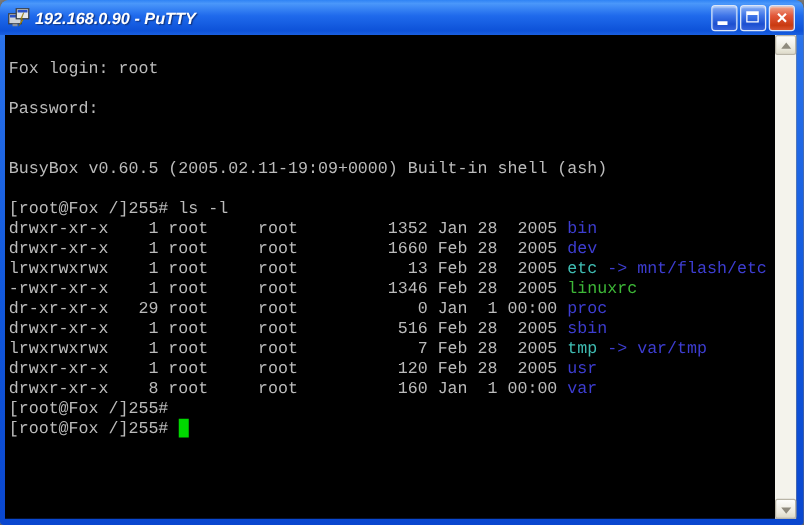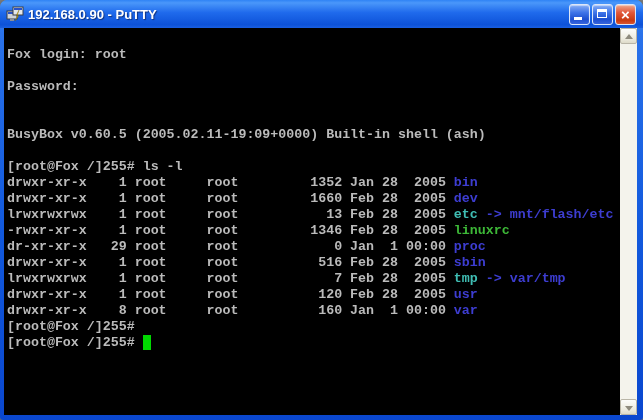--- a/index.html
+++ b/index.html
@@ -15,21 +15,21 @@
   
   .titlebar{
     height:28px;display:flex;align-items:center;padding:0 7px 0 6px;
     background:linear-gradient(180deg,#2f83f5 0%,#4a97fa 10%,#1f6aec 45%,#0d52d8 88%,#1a5fe0 100%);
     border-radius:7px 7px 0 0;
   }
   .title-icon{width:18px;height:16px;margin-right:4px;flex:0 0 auto;}
   .title-text{
     color:#ffffff;font-weight:bold;font-size:13px;
     text-shadow:1px 1px 1px #10337e;
-    flex:1 1 auto;white-space:nowrap;overflow:hidden;
+    flex:1 1 auto;white-space:nowrap;overflow:hidden;font-style:italic;
   }
   .controls{display:flex;gap:2px;}
   .ctl-btn{
     width:21px;height:21px;border-radius:3px;position:relative;
     border:1px solid #dce6f8;box-sizing:border-box;cursor:default;
   }
   .ctl-blue{background:linear-gradient(180deg,#87aef5 0%,#3e74e8 40%,#1c4fd0 75%,#3764dd 100%);
     box-shadow:inset 0 1px 1px rgba(255,255,255,.5);}
   .ctl-red{background:linear-gradient(180deg,#f0a78c 0%,#e2573a 40%,#c93a10 80%,#d95530 100%);
     box-shadow:inset 0 1px 1px rgba(255,255,255,.45);}
@@ -37,21 +37,20 @@
   .glyph-max{position:absolute;left:4px;top:4px;width:10px;height:9px;
     border:1px solid #fff;border-top:3px solid #fff;box-sizing:border-box;}
   .glyph-close{
     position:absolute;inset:0;color:#fff;font-weight:bold;font-size:15px;line-height:19px;
     text-align:center;font-family:"Liberation Sans",sans-serif;
   }
   
   .term-wrap{
     position:absolute;left:4px;right:6px;top:28px;bottom:5px;
     background:#000;
-    font-weight:bold;
   }
   .term-content{
     position:absolute;left:0;top:0;right:17px;bottom:0;
     padding:3px 0 0 3px;overflow:hidden;
     font-family:"Liberation Mono","DejaVu Sans Mono",monospace;
     font-size:13.3px;
   }
   .term-line{height:16px;line-height:16px;white-space:pre;}
   .seg-fg{color:var(--term-fg);}
   .seg-dir{color:var(--dir);}

